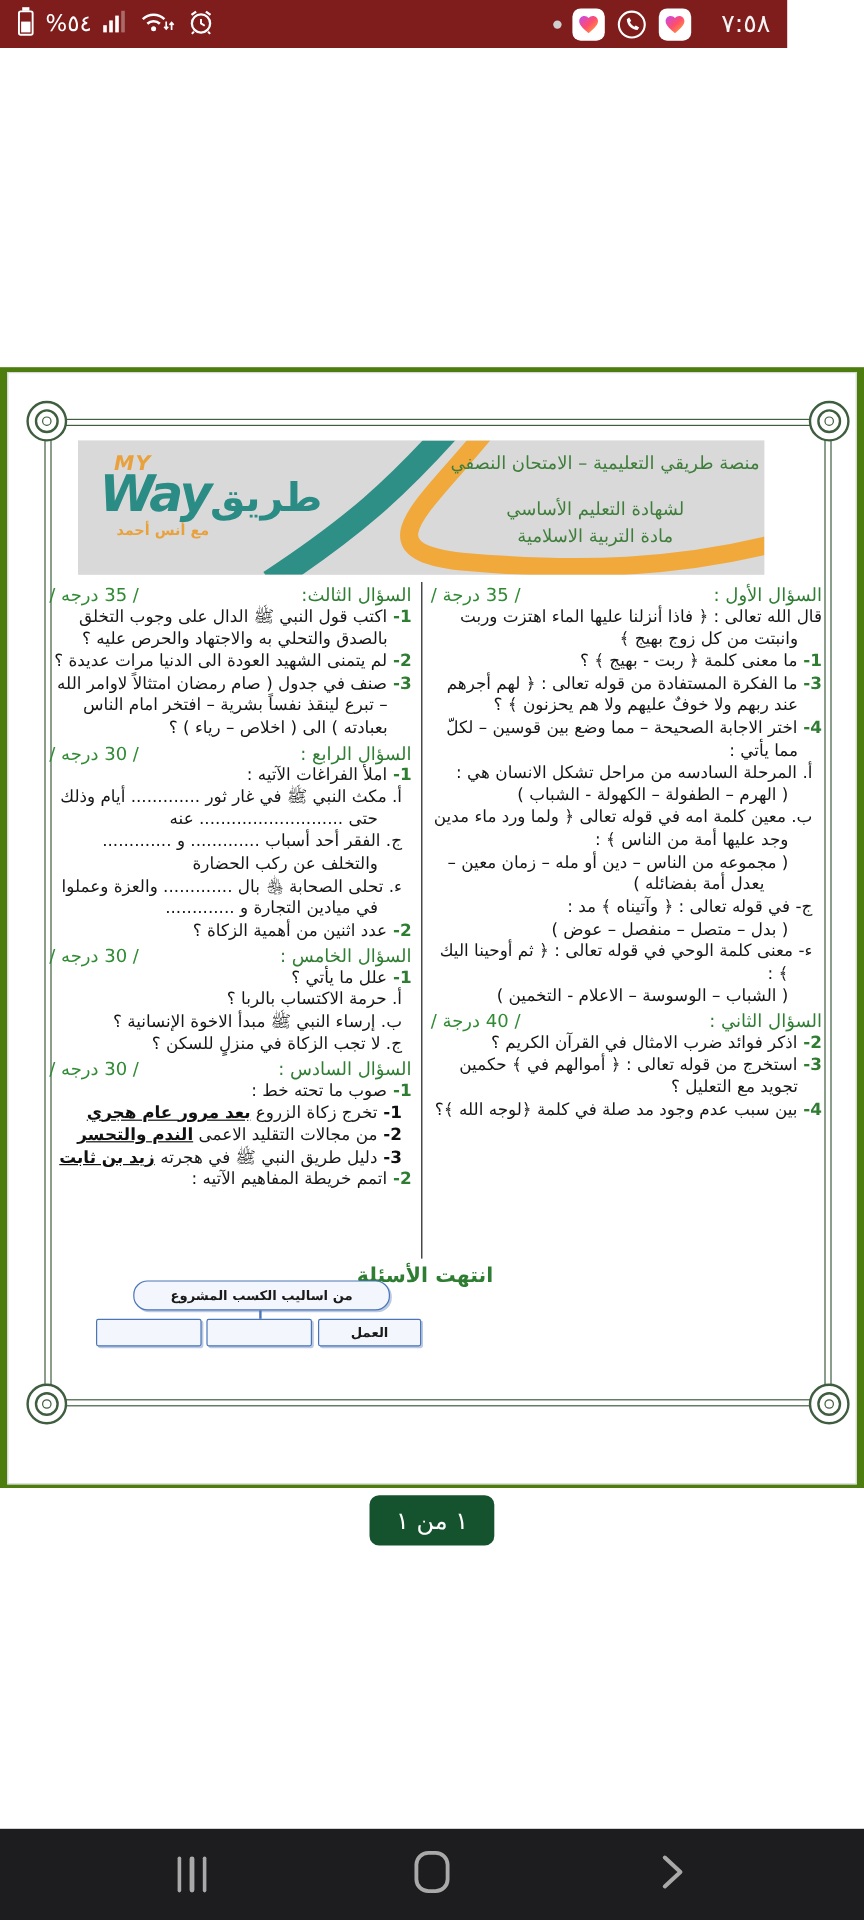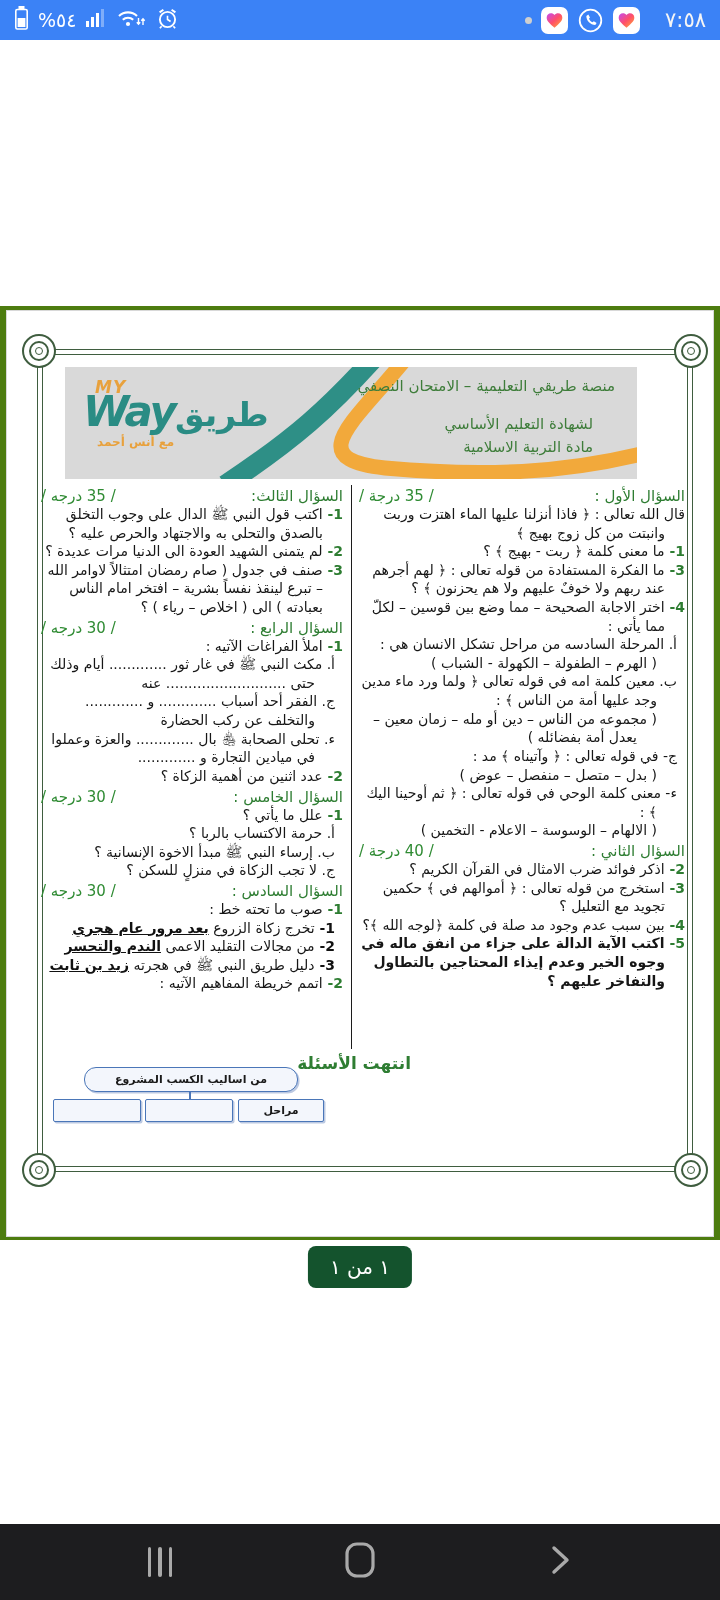--- a/index.html
+++ b/index.html
@@ -2,21 +2,21 @@
 <html lang="ar"><head>
 <meta charset="utf-8">
 <style>
   html,body{margin:0;padding:0;}
   body{
     width:720px;height:1600px;position:relative;overflow:hidden;
     background:#ffffff;font-family:"DejaVu Sans",sans-serif;
   }
   
   .status-bar{
-    position:absolute;top:0;left:0;width:720px;height:40px;background:#3b82f6;
+    position:absolute;top:0;left:0;width:656px;height:40px;background:#7f1d1d;
     display:flex;align-items:center;justify-content:space-between;
     padding:0 14px;box-sizing:border-box;color:#f2f2f2;
   }
   .sb-group{display:flex;align-items:center;gap:9px;}
   .sb-batt-text{font-size:19px;color:#fff;}
   .sb-time{font-size:21px;color:#f5f5f5;margin-left:16px;}
   .sb-dot{width:7px;height:7px;border-radius:50%;background:#cfcfcf;}
   .app-icon{width:27px;height:27px;border-radius:7px;background:#fff;display:flex;align-items:center;justify-content:center;}
   .wa-icon{width:27px;height:27px;display:flex;align-items:center;justify-content:center;}
   
@@ -26,23 +26,23 @@
   .frame-outer{position:absolute;left:30px;right:20px;top:38px;bottom:64px;border:1.6px solid #3f5d3f;}
   .frame-inner{position:absolute;left:4px;right:4px;top:4px;bottom:4px;border:1.2px solid #3f5d3f;}
   .corner{position:absolute;width:30px;height:30px;border-radius:50%;border:2px solid #3f5d3f;background:#fff;display:flex;align-items:center;justify-content:center;}
   .corner .c2{width:16px;height:16px;border-radius:50%;border:2px solid #3f5d3f;display:flex;align-items:center;justify-content:center;}
   .corner .c3{width:6px;height:6px;border-radius:50%;border:1.6px solid #3f5d3f;}
   .corner.tl{top:-16px;left:-16px;} .corner.tr{top:-16px;right:-16px;}
   .corner.bl{bottom:-16px;left:-16px;} .corner.br{bottom:-16px;right:-16px;}
   
   .doc-header{position:absolute;left:58px;width:572px;top:56px;height:112px;background:#d9d9d9;overflow:hidden;}
   .swoosh{position:absolute;left:0;top:0;}
-  .hdr-text{position:absolute;right:22px;top:10px;width:300px;text-align:right;color:#3e7d3a;direction:rtl;}
+  .hdr-text{position:absolute;right:4px;top:10px;width:300px;text-align:right;color:#3e7d3a;direction:rtl;}
   .hdr-line1{font-size:15px;}
-  .hdr-sub{margin-top:18px;text-align:right;width:230px;margin-right:22px;}
+  .hdr-sub{margin-top:18px;text-align:center;width:230px;margin-right:22px;}
   .hdr-line2,.hdr-line3{font-size:15px;line-height:1.5;}
   .logo{position:absolute;left:18px;top:24px;width:250px;direction:ltr;}
   .logo-row{display:flex;align-items:baseline;position:relative;}
   .logo-my{position:absolute;top:-14px;left:12px;color:#e8a13c;font-weight:bold;font-style:italic;font-size:17px;letter-spacing:1px;}
   .logo-way{color:#2a8c84;font-size:42px;font-weight:bold;font-style:italic;letter-spacing:-2px;line-height:1;}
   .logo-ar{color:#2a8c84;font-size:33px;font-weight:bold;line-height:1;}
   .logo-tag{color:#e8a13c;font-size:12px;font-weight:bold;margin-top:2px;margin-left:14px;}
   
   .exam-body{
     position:absolute;top:174px;left:32px;right:26px;height:564px;
@@ -55,21 +55,21 @@
   .sec-title{color:#2e7d32;}
   .sec-marks{color:#2f8b33;}
   .line{font-size:14px;line-height:1.33;color:#161616;padding-right:20px;text-indent:-20px;}
   .line.ind1{margin-right:8px;}
   .line.ind2{margin-right:28px;}
   .line.bold{font-weight:bold;}
   .num{color:#2e7d32;font-weight:bold;}
   .num.numBold{color:#111;}
   .uline{font-weight:bold;text-decoration:underline;color:#111;}
   
-  .doc-footer{position:absolute;top:740px;left:21px;right:26px;height:100px;direction:rtl;}
+  .doc-footer{position:absolute;top:740px;left:48px;right:26px;height:100px;direction:rtl;}
   .end-text{position:absolute;left:auto;right:276px;top:2px;color:#2e7d32;font-size:17px;font-weight:bold;white-space:nowrap;direction:rtl;}
   .cmap-box{position:absolute;box-sizing:border-box;border:1.5px solid #4a76b8;background:#f3f6fc;
     box-shadow:1.5px 1.5px 0 #bcc9e2;border-radius:2px;display:flex;align-items:center;justify-content:center;
     font-size:11px;color:#1a1a1a;font-weight:bold;}
   .cmap-root{left:56px;top:16px;width:214px;height:25px;border-radius:12px;}
   .cmap-conn{position:absolute;left:161px;top:41px;width:2px;height:7px;background:#4a76b8;}
   .cmap-c0{left:210px;top:48px;width:86px;height:23px;}
   .cmap-c1{left:117px;top:48px;width:88px;height:23px;}
   .cmap-c2{left:25px;top:48px;width:88px;height:23px;}
   
@@ -221,31 +221,30 @@
             <div class="line"><span class="num">1- </span>ما معنى كلمة ﴿ ربت - بهيج ﴾ ؟</div>
             <div class="line"><span class="num">3- </span>ما الفكرة المستفادة من قوله تعالى : ﴿ لهم أجرهم عند ربهم ولا خوفٌ عليهم ولا هم يحزنون ﴾ ؟</div>
             <div class="line"><span class="num">4- </span>اختر الاجابة الصحيحة – مما وضع بين قوسين – لكلّ مما يأتي :</div>
             <div class="line ind1">أ. المرحلة السادسه من مراحل تشكل الانسان هي :</div>
             <div class="line ind2">( الهرم – الطفولة – الكهولة - الشباب )</div>
             <div class="line ind1">ب. معين كلمة امه في قوله تعالى ﴿ ولما ورد ماء مدين وجد عليها أمة من الناس ﴾ :</div>
             <div class="line ind2">( مجموعه من الناس – دين أو مله – زمان معين – يعدل أمة بفضائله )</div>
             <div class="line ind1">ج- في قوله تعالى : ﴿ وآتيناه ﴾ مد :</div>
             <div class="line ind2">( بدل – متصل – منفصل – عوض )</div>
             <div class="line ind1">ء- معنى كلمة الوحي في قوله تعالى : ﴿ ثم أوحينا اليك ﴾ :</div>
-            <div class="line ind2">( الالهام – الوسوسة – الاعلام - التخمين )</div>
+            <div class="line ind2">( الشباب – الوسوسة – الاعلام - التخمين )</div>
           </div>
           <div class="section">
             <div class="sec-head">
               <span class="sec-title">السؤال الثاني :</span>
               <span class="sec-marks">/ 40 درجة /</span>
             </div>
             <div class="line"><span class="num">2- </span>اذكر فوائد ضرب الامثال في القرآن الكريم ؟</div>
             <div class="line"><span class="num">3- </span>استخرج من قوله تعالى : ﴿ أموالهم في ﴾ حكمين تجويد مع التعليل ؟</div>
             <div class="line"><span class="num">4- </span>بين سبب عدم وجود مد صلة في كلمة ﴿لوجه الله ﴾؟</div>
-            <div class="line bold"><span class="num">5- </span>اكتب الآية الدالة على جزاء من انفق ماله في وجوه الخير وعدم إيذاء المحتاجين بالتطاول والتفاخر عليهم ؟</div>
           </div>
         </div>
       <div class="col col-left" id="col-left">
           <div class="section">
             <div class="sec-head">
               <span class="sec-title">السؤال الثالث:</span>
               <span class="sec-marks">/ 35 درجه /</span>
             </div>
             <div class="line"><span class="num">1- </span>اكتب قول النبي ﷺ الدال على وجوب التخلق بالصدق والتحلي به والاجتهاد والحرص عليه ؟</div>
             <div class="line"><span class="num">2- </span>لم يتمنى الشهيد العودة الى الدنيا مرات عديدة ؟</div>
@@ -283,21 +282,21 @@
             <div class="line ind1"><span class="num numBold">3- </span>دليل طريق النبي ﷺ في هجرته <span class="uline">زيد بن ثابت</span></div>
             <div class="line"><span class="num">2- </span>اتمم خريطة المفاهيم الآتيه :</div>
           </div>
         </div>
     </div>
 
     <div class="doc-footer">
       <div class="end-text">انتهت الأسئلة</div>
       <div class="cmap-box cmap-root">من اساليب الكسب المشروع</div>
       <div class="cmap-conn"></div>
-      <div class="cmap-box cmap-c0">مراحل</div>
+      <div class="cmap-box cmap-c0">العمل</div>
       <div class="cmap-box cmap-c1"></div>
       <div class="cmap-box cmap-c2"></div>
     </div>
 
   </div>
 </div>
 
 <div class="page-indicator">١ من ١</div>
 
 <div class="nav-bar">

